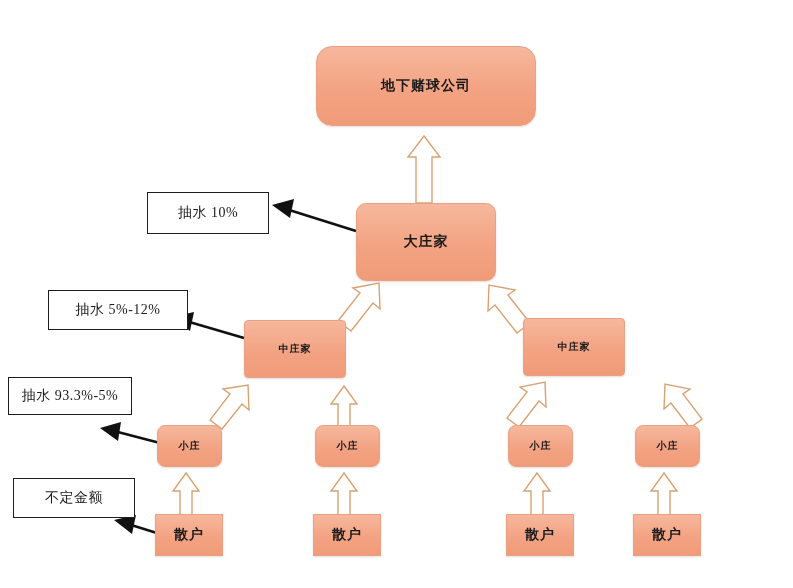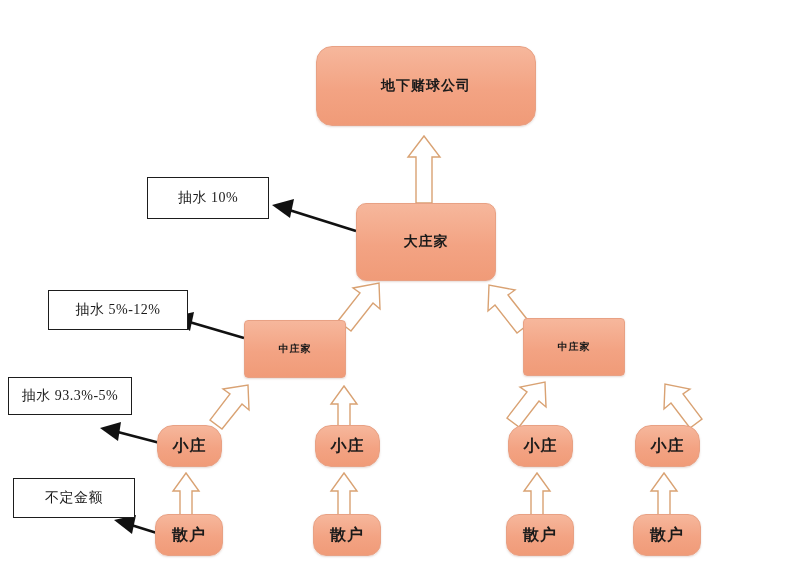--- a/index.html
+++ b/index.html
@@ -32,22 +32,22 @@
     border-radius: 12px;
     color: #1a1a1a;
     font-weight: bold;
     letter-spacing: 1px;
     box-shadow: 0 1px 2px rgba(150, 110, 95, 0.25);
     text-align: center;
   }
   .node.tier1 { border-radius: 16px; font-size: 14px; }
   .node.tier2 { border-radius: 10px; font-size: 14px; }
   .node.tier3 { border-radius: 4px; font-size: 10px; }
-  .node.tier4 { border-radius: 16px; font-size: 16px; }
-  .node.tier5 { border-radius: 13px; font-size: 16px; }
+  .node.tier4 { border-radius: 8px; font-size: 10px; }
+  .node.tier5 { border-radius: 0; font-size: 14px; }
 
   
   .label-box {
     position: absolute;
     box-sizing: border-box;
     display: flex;
     align-items: center;
     justify-content: center;
     background: #ffffff;
     border: 1.5px solid #1d1d1d;
@@ -149,21 +149,21 @@
   <div class="node tier4" style="left:635px; top:425px; width:65px; height:42px;">小庄</div>
 
   <div class="node tier5" style="left:155px; top:514px; width:68px; height:42px;">散户</div>
 
   <div class="node tier5" style="left:313px; top:514px; width:68px; height:42px;">散户</div>
 
   <div class="node tier5" style="left:506px; top:514px; width:68px; height:42px;">散户</div>
 
   <div class="node tier5" style="left:633px; top:514px; width:68px; height:42px;">散户</div>
 
-  <div class="label-box" style="left:147px; top:177px; width:122px; height:42px;">抽水 10%</div>
+  <div class="label-box" style="left:147px; top:192px; width:122px; height:42px;">抽水 10%</div>
 
   <div class="label-box" style="left:48px; top:290px; width:140px; height:40px;">抽水 5%-12%</div>
 
   <div class="label-box" style="left:8px; top:377px; width:124px; height:38px;">抽水 93.3%-5%</div>
 
   <div class="label-box" style="left:13px; top:478px; width:122px; height:40px;">不定金额</div>
 
 </div>
 
 </body></html>

